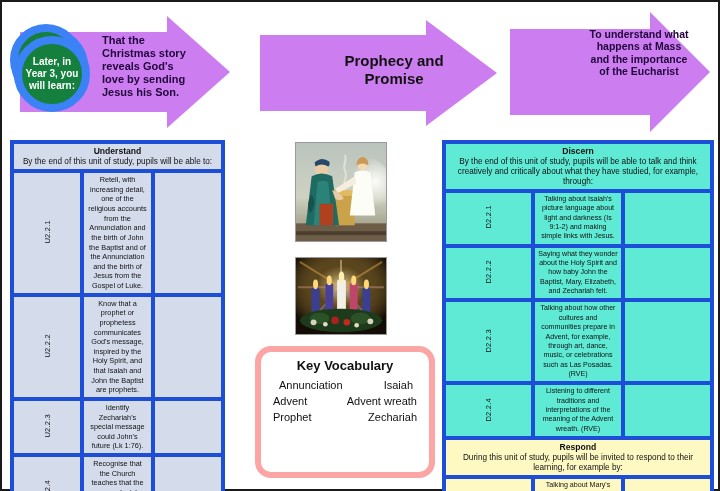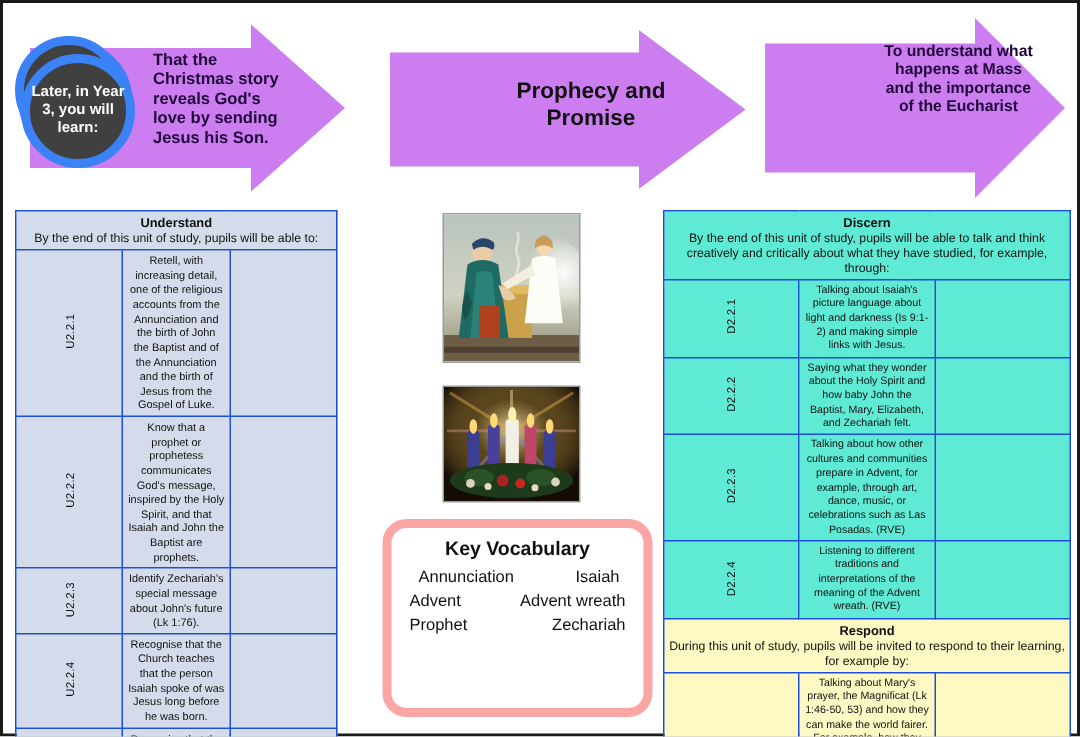--- a/index.html
+++ b/index.html
@@ -34,26 +34,26 @@
     position:absolute;
     z-index:3;
     text-align:center;
     color:#21033b;
     line-height:1.18;
     font-weight:600;
   }
   .circle{
     position:absolute;
     border-radius:50%;
-    background:#404040;
+    background:#15803d;
     color:#fff;
     display:flex;align-items:center;justify-content:center;
     text-align:center;
     z-index:4;
-    border:6px solid #3b82f6;
+    border:8px solid #3b82f6;
     box-sizing:border-box;
     line-height:1.2;
     font-weight:600;
   }
 
   
   #arrow-left{left:18px;top:14px;width:210px;height:112px;}
   #arrow-left .arrow-text{left:82px;top:18px;width:96px;font-size:11px;text-align:left;}
   #circle-left{left:10px;top:26px;width:76px;height:76px;font-size:10px;}
 
@@ -67,21 +67,21 @@
   #arrow-right .arrow-text{left:78px;top:16px;width:102px;font-size:10.5px;}
   #circle-right{left:12px;top:34px;width:76px;height:76px;font-size:10px;}
 
   
   table.matrix{
     position:absolute;
     border-collapse:collapse;
     table-layout:fixed;
   }
   table.matrix td,table.matrix th{
-    border:1px solid #1d4ed8;
+    border:4px solid #1d4ed8;
     padding:2px 3px;
     vertical-align:middle;
     box-sizing:border-box;
   }
   .sect-head{
     text-align:center;
     font-weight:400;
     font-size:8.2px;
     line-height:1.2;
     color:#111;
@@ -183,21 +183,21 @@
       <td class="desc">Retell, with increasing detail, one of the religious accounts from the Annunciation and the birth of John the Baptist and of the Annunciation and the birth of Jesus from the Gospel of Luke.</td>
       <td class="blank"></td>
     </tr>
     <tr>
       <td class="code"><span>U2.2.2</span></td>
       <td class="desc">Know that a prophet or prophetess communicates God's message, inspired by the Holy Spirit, and that Isaiah and John the Baptist are prophets.</td>
       <td class="blank"></td>
     </tr>
     <tr>
       <td class="code"><span>U2.2.3</span></td>
-      <td class="desc">Identify Zechariah's special message about John's future (Lk 1:76).</td>
+      <td class="desc">Identify Zechariah's special message could John's future (Lk 1:76).</td>
       <td class="blank"></td>
     </tr>
     <tr>
       <td class="code"><span>U2.2.4</span></td>
       <td class="desc">Recognise that the Church teaches that the person Isaiah spoke of was Jesus long before he was born.</td>
       <td class="blank"></td>
     </tr>
     <tr>
       <td class="code"></td>
       <td class="desc">Recognise that the Church teaches that Mary is the mother of God who prays for them and with them.</td>

